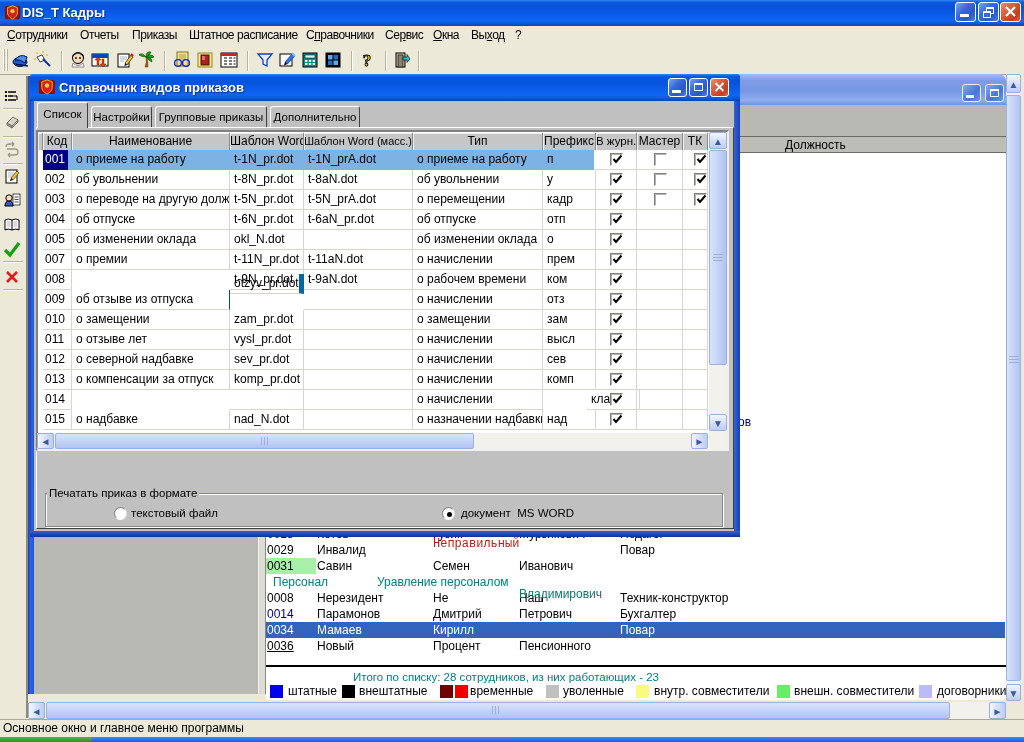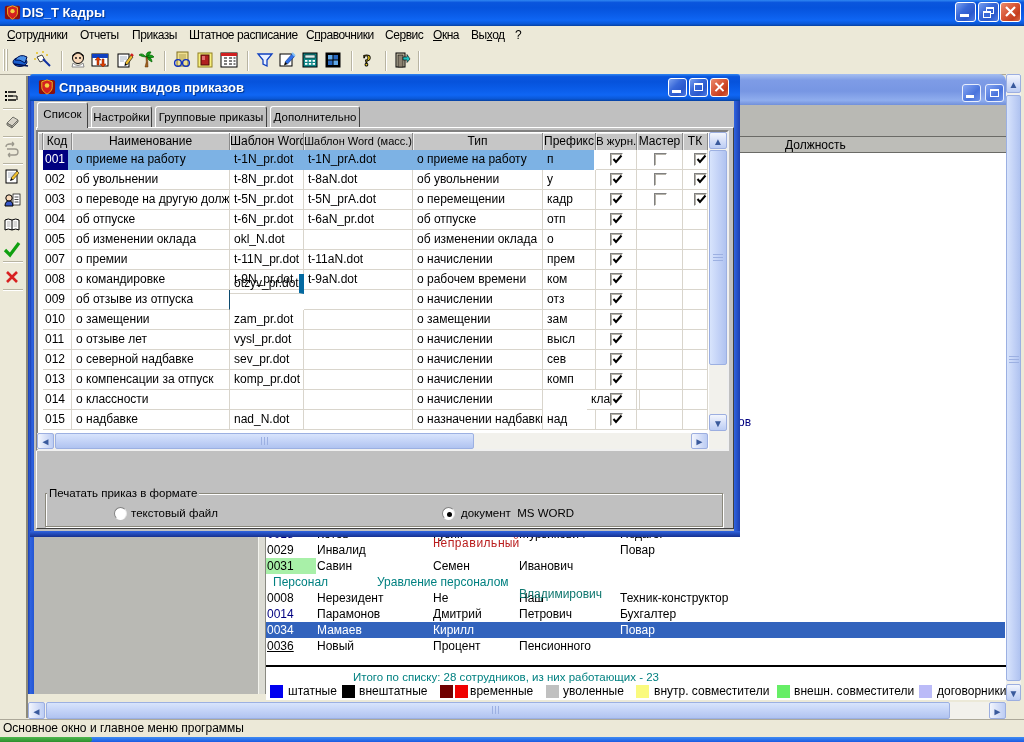--- a/index.html
+++ b/index.html
@@ -480,21 +480,20 @@
 <div class="abs" style="left:543px;top:250px;width:53px;height:20px;line-height:19px;padding-left:4px;overflow:hidden;white-space:nowrap;border-right:1px solid #d9d5cc;border-bottom:1px solid #d9d5cc;">прем</div>
 <div class="abs" style="left:596px;top:250px;width:41px;height:20px;border-right:1px solid #d9d5cc;border-bottom:1px solid #d9d5cc;"></div>
 <div class="abs" style="left:637px;top:250px;width:46px;height:20px;border-right:1px solid #d9d5cc;border-bottom:1px solid #d9d5cc;"></div>
 <div class="abs" style="left:683px;top:250px;width:25px;height:20px;border-right:1px solid #d9d5cc;border-bottom:1px solid #d9d5cc;"></div>
 <div class="cb" style="left:610px;top:253px;">
       <span class="ck"><svg width="11" height="11" viewBox="0 0 11 11">
           <path d="M1.5 5 L4 8 L9.5 1.5" fill="none" stroke="#000" stroke-width="2"></path>
         </svg></span>
     </div>
 <div class="abs" style="left:43px;top:270px;width:29px;height:20px;line-height:19px;padding-left:2px;border-right:1px solid #d9d5cc;border-bottom:1px solid #d9d5cc;">008</div>
-<div class="abs" style="left:72px;top:270px;width:158px;height:20px;line-height:19px;padding-left:4px;overflow:hidden;white-space:nowrap;border-right:1px solid #d9d5cc;border-bottom:1px solid #d9d5cc;">о командировке</div>
 <div class="abs" style="left:230px;top:270px;width:74px;height:20px;line-height:19px;padding-left:4px;overflow:hidden;white-space:nowrap;border-right:1px solid #d9d5cc;border-bottom:1px solid #d9d5cc;">t-9N_pr.dot</div>
 <div class="abs" style="left:304px;top:270px;width:109px;height:20px;line-height:19px;padding-left:4px;overflow:hidden;white-space:nowrap;border-right:1px solid #d9d5cc;border-bottom:1px solid #d9d5cc;">t-9aN.dot</div>
 <div class="abs" style="left:413px;top:270px;width:130px;height:20px;line-height:19px;padding-left:4px;overflow:hidden;white-space:nowrap;border-right:1px solid #d9d5cc;border-bottom:1px solid #d9d5cc;">о рабочем времени</div>
 <div class="abs" style="left:543px;top:270px;width:53px;height:20px;line-height:19px;padding-left:4px;overflow:hidden;white-space:nowrap;border-right:1px solid #d9d5cc;border-bottom:1px solid #d9d5cc;">ком</div>
 <div class="abs" style="left:596px;top:270px;width:41px;height:20px;border-right:1px solid #d9d5cc;border-bottom:1px solid #d9d5cc;"></div>
 <div class="abs" style="left:637px;top:270px;width:46px;height:20px;border-right:1px solid #d9d5cc;border-bottom:1px solid #d9d5cc;"></div>
 <div class="abs" style="left:683px;top:270px;width:25px;height:20px;border-right:1px solid #d9d5cc;border-bottom:1px solid #d9d5cc;"></div>
 <div class="cb" style="left:610px;top:273px;">
       <span class="ck"><svg width="11" height="11" viewBox="0 0 11 11">
           <path d="M1.5 5 L4 8 L9.5 1.5" fill="none" stroke="#000" stroke-width="2"></path>
@@ -564,21 +563,20 @@
 <div class="abs" style="left:543px;top:370px;width:53px;height:20px;line-height:19px;padding-left:4px;overflow:hidden;white-space:nowrap;border-right:1px solid #d9d5cc;border-bottom:1px solid #d9d5cc;">комп</div>
 <div class="abs" style="left:596px;top:370px;width:41px;height:20px;border-right:1px solid #d9d5cc;border-bottom:1px solid #d9d5cc;"></div>
 <div class="abs" style="left:637px;top:370px;width:46px;height:20px;border-right:1px solid #d9d5cc;border-bottom:1px solid #d9d5cc;"></div>
 <div class="abs" style="left:683px;top:370px;width:25px;height:20px;border-right:1px solid #d9d5cc;border-bottom:1px solid #d9d5cc;"></div>
 <div class="cb" style="left:610px;top:373px;">
       <span class="ck"><svg width="11" height="11" viewBox="0 0 11 11">
           <path d="M1.5 5 L4 8 L9.5 1.5" fill="none" stroke="#000" stroke-width="2"></path>
         </svg></span>
     </div>
 <div class="abs" style="left:43px;top:390px;width:29px;height:20px;line-height:19px;padding-left:2px;border-right:1px solid #d9d5cc;border-bottom:1px solid #d9d5cc;">014</div>
-<div class="abs" style="left:72px;top:390px;width:158px;height:20px;line-height:19px;padding-left:4px;overflow:hidden;white-space:nowrap;border-right:1px solid #d9d5cc;border-bottom:1px solid #d9d5cc;">о классности</div>
 <div class="abs" style="left:230px;top:390px;width:74px;height:20px;line-height:19px;padding-left:4px;overflow:hidden;white-space:nowrap;border-right:1px solid #d9d5cc;border-bottom:1px solid #d9d5cc;"></div>
 <div class="abs" style="left:304px;top:390px;width:109px;height:20px;line-height:19px;padding-left:4px;overflow:hidden;white-space:nowrap;border-right:1px solid #d9d5cc;border-bottom:1px solid #d9d5cc;"></div>
 <div class="abs" style="left:413px;top:390px;width:130px;height:20px;line-height:19px;padding-left:4px;overflow:hidden;white-space:nowrap;border-right:1px solid #d9d5cc;border-bottom:1px solid #d9d5cc;">о начислении</div>
 <div class="abs" style="left:543px;top:390px;width:53px;height:20px;line-height:19px;padding-left:4px;overflow:hidden;white-space:nowrap;border-right:1px solid #d9d5cc;border-bottom:1px solid #d9d5cc;margin-left:44px;">клас</div>
 <div class="abs" style="left:596px;top:390px;width:41px;height:20px;border-right:1px solid #d9d5cc;border-bottom:1px solid #d9d5cc;"></div>
 <div class="abs" style="left:637px;top:390px;width:46px;height:20px;border-right:1px solid #d9d5cc;border-bottom:1px solid #d9d5cc;"></div>
 <div class="abs" style="left:683px;top:390px;width:25px;height:20px;border-right:1px solid #d9d5cc;border-bottom:1px solid #d9d5cc;"></div>
 <div class="cb" style="left:610px;top:393px;">
       <span class="ck"><svg width="11" height="11" viewBox="0 0 11 11">
           <path d="M1.5 5 L4 8 L9.5 1.5" fill="none" stroke="#000" stroke-width="2"></path>

